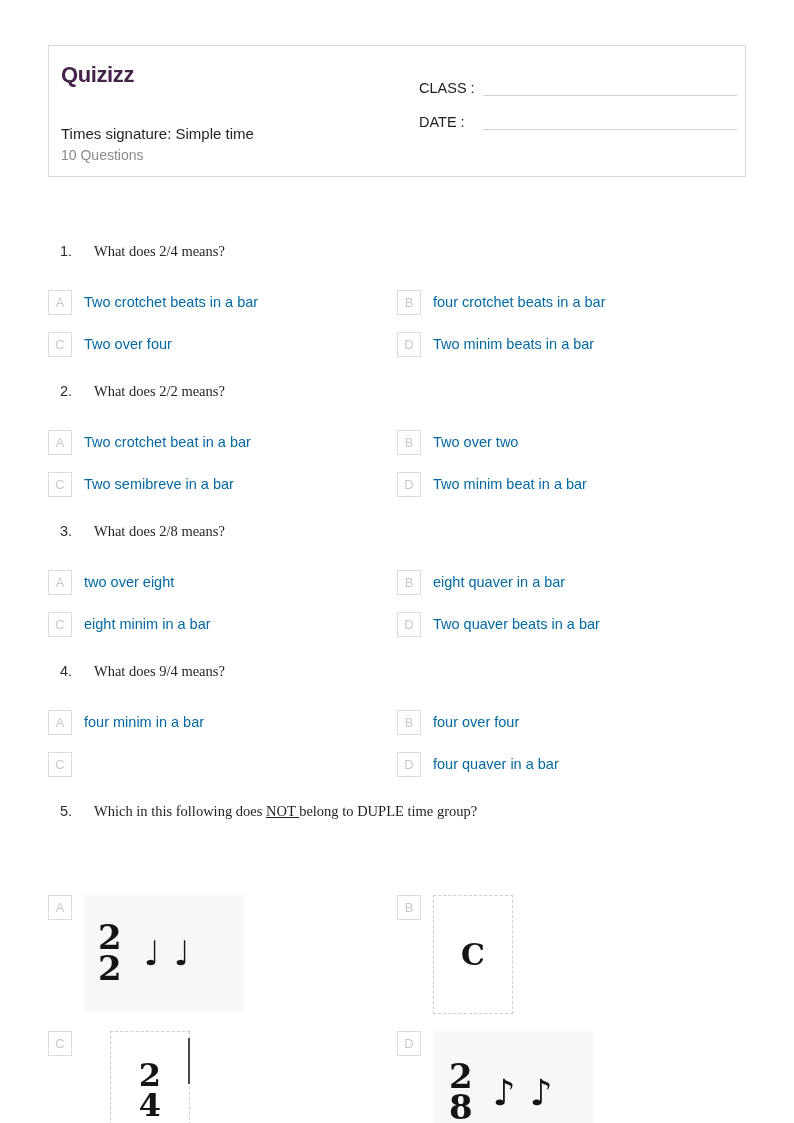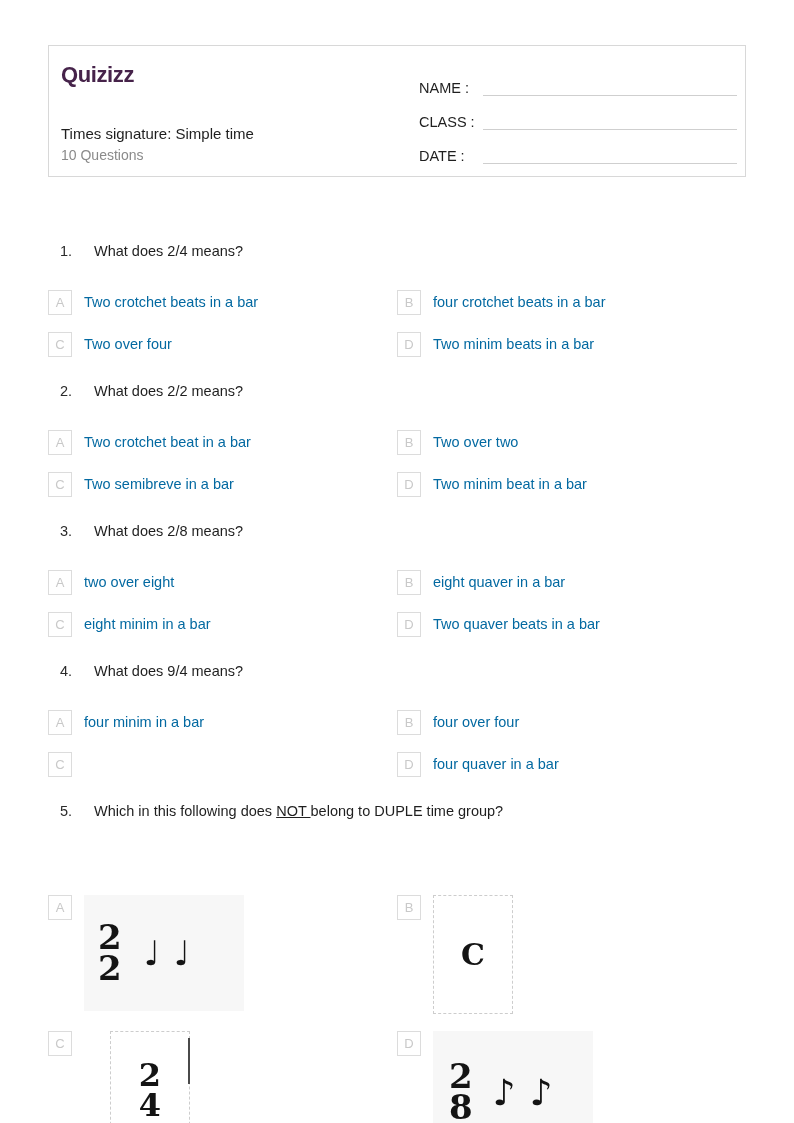--- a/index.html
+++ b/index.html
@@ -105,20 +105,21 @@
   }
   .q-num {
     width: 34px;
     font-size: 14.5px;
     color: #2a2a2a;
   }
   .q-text {
     font-size: 14.5px;
     color: #1f1f1f;
     white-space: nowrap;
+    font-family: Liberation Serif, serif;
   }
   .q-text u { text-decoration: underline; }
 
   .opt {
     position: absolute;
     display: flex;
     align-items: flex-start;
   }
   .opt-letter {
     width: 24px;
@@ -186,24 +187,20 @@
 
 <div class="header-card">
 
   <div class="header-left">
     <div class="logo">Quizizz</div>
     <div class="quiz-title">Times signature: Simple time</div>
     <div class="quiz-sub">10 Questions</div>
   </div>
 
   <div class="header-right">
-    <div class="field-row">
-      <div class="field-label name">NAME :</div>
-      <div class="field-line"></div>
-    </div>
     <div class="field-row">
       <div class="field-label class">CLASS :</div>
       <div class="field-line"></div>
     </div>
     <div class="field-row">
       <div class="field-label date">DATE  :</div>
       <div class="field-line"></div>
     </div>
   </div>
 </div>

